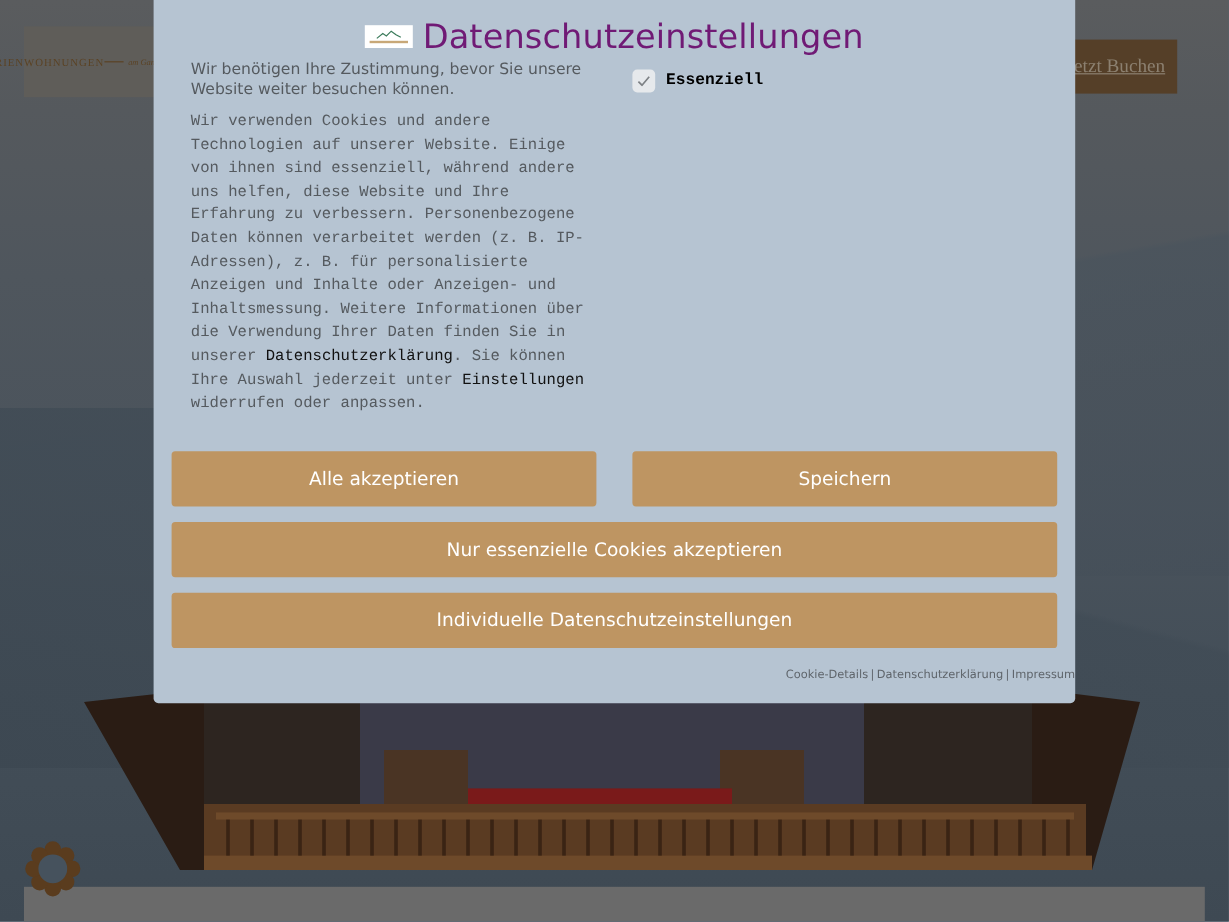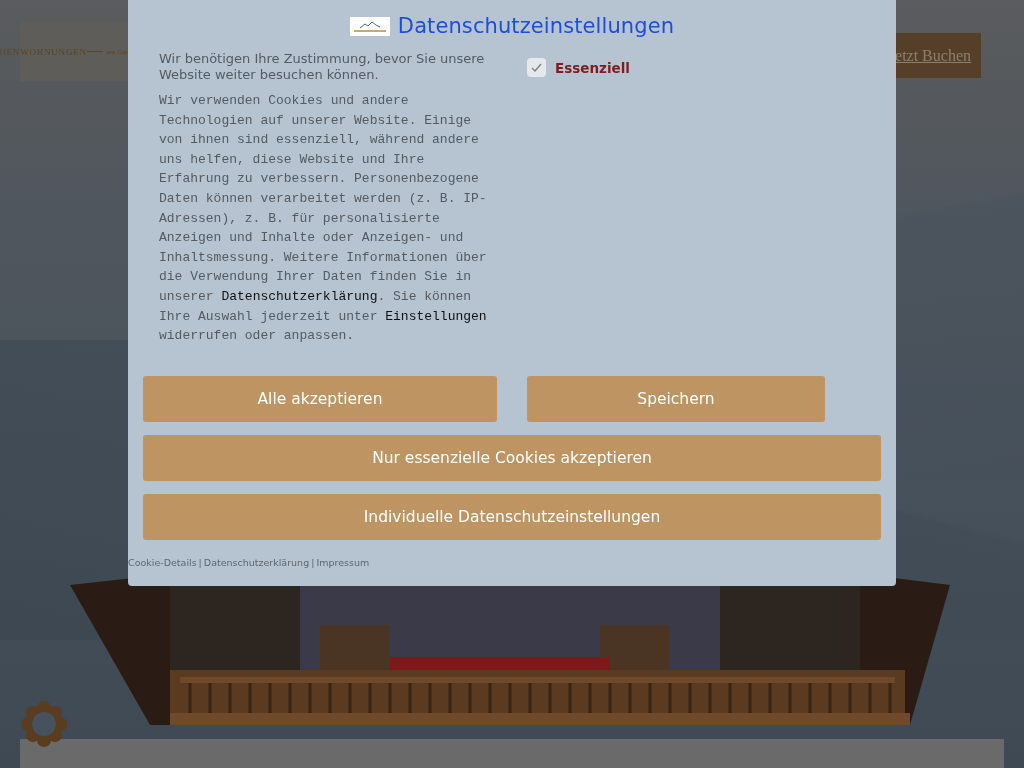--- a/index.html
+++ b/index.html
@@ -72,57 +72,57 @@
     }
     .modal-header {
       position: absolute; left: 0; top: 14px; width: 100%;
       display: flex; align-items: center; justify-content: center; gap: 8px;
     }
     .mini-logo {
       width: 40px; height: 19px; background: #ffffff;
       display: flex; flex-direction: column; align-items: center; justify-content: center;
     }
     .modal-title {
-      font-size: 21px; font-weight: normal; color: #1d4ed8; letter-spacing: .1px;
+      font-size: 28px; font-weight: normal; color: #701a75; letter-spacing: .1px;
     }
     .col-left {
       position: absolute; left: 15px; top: 51px; width: 354px;
       font-size: 13px; line-height: 16px;
     }
     .col-left p { margin-bottom: 8px; margin-left: 16px; }
     .col-left p.long { line-height: 19.6px; font-family: Liberation Mono, monospace; }
     .col-left a { color: #111; text-decoration: none; }
     .col-right {
       position: absolute; left: 399px; top: 58px; width: 354px;
     }
     .consent-row { display: flex; align-items: center; gap: 9px; }
     .checkbox {
       width: 19px; height: 19px; border-radius: 4px;
       background: #e6e9ec;
       display: flex; align-items: center; justify-content: center;
     }
-    .consent-label { font-size: 13.5px; font-weight: bold; color: #7f1d1d; }
+    .consent-label { font-size: 13.5px; font-weight: bold; color: #000000; font-family: Liberation Mono, monospace; }
     .consent-desc {
       margin-top: 5px; font-size: 13px; line-height: 20px; color: #555a5f;
     }
     .btn {
       position: absolute; height: 46px; border: none; border-radius: 3px;
       background: #be9562; color: #ffffff;
       font-family: "DejaVu Sans", "Liberation Sans", sans-serif;
       font-size: 15.5px;
       display: flex; align-items: center; justify-content: center;
       cursor: pointer;
     }
     .btn-accept-all { left: 15px; top: 376px; width: 354px; }
-    .btn-save { left: 399px; top: 376px; width: 298px; }
+    .btn-save { left: 399px; top: 376px; width: 354px; }
     .btn-essential { left: 15px; top: 435px; width: 738px; }
     .btn-individual { left: 15px; top: 494px; width: 738px; }
     .modal-links {
       position: absolute; left: 0; top: 557px; width: 100%;
-      text-align: left; font-size: 9.5px; color: #5f656b;
+      text-align: right; font-size: 9.5px; color: #5f656b;
     }
     .modal-links a { color: #5f656b; text-decoration: none; }
     .modal-links .sep { margin: 0 2px; }
   </style>
 </head>
 <body>
 
 <div class="bg-page">
   <div class="bg-mountain-1"></div>
   <div class="bg-mountain-2"></div>

